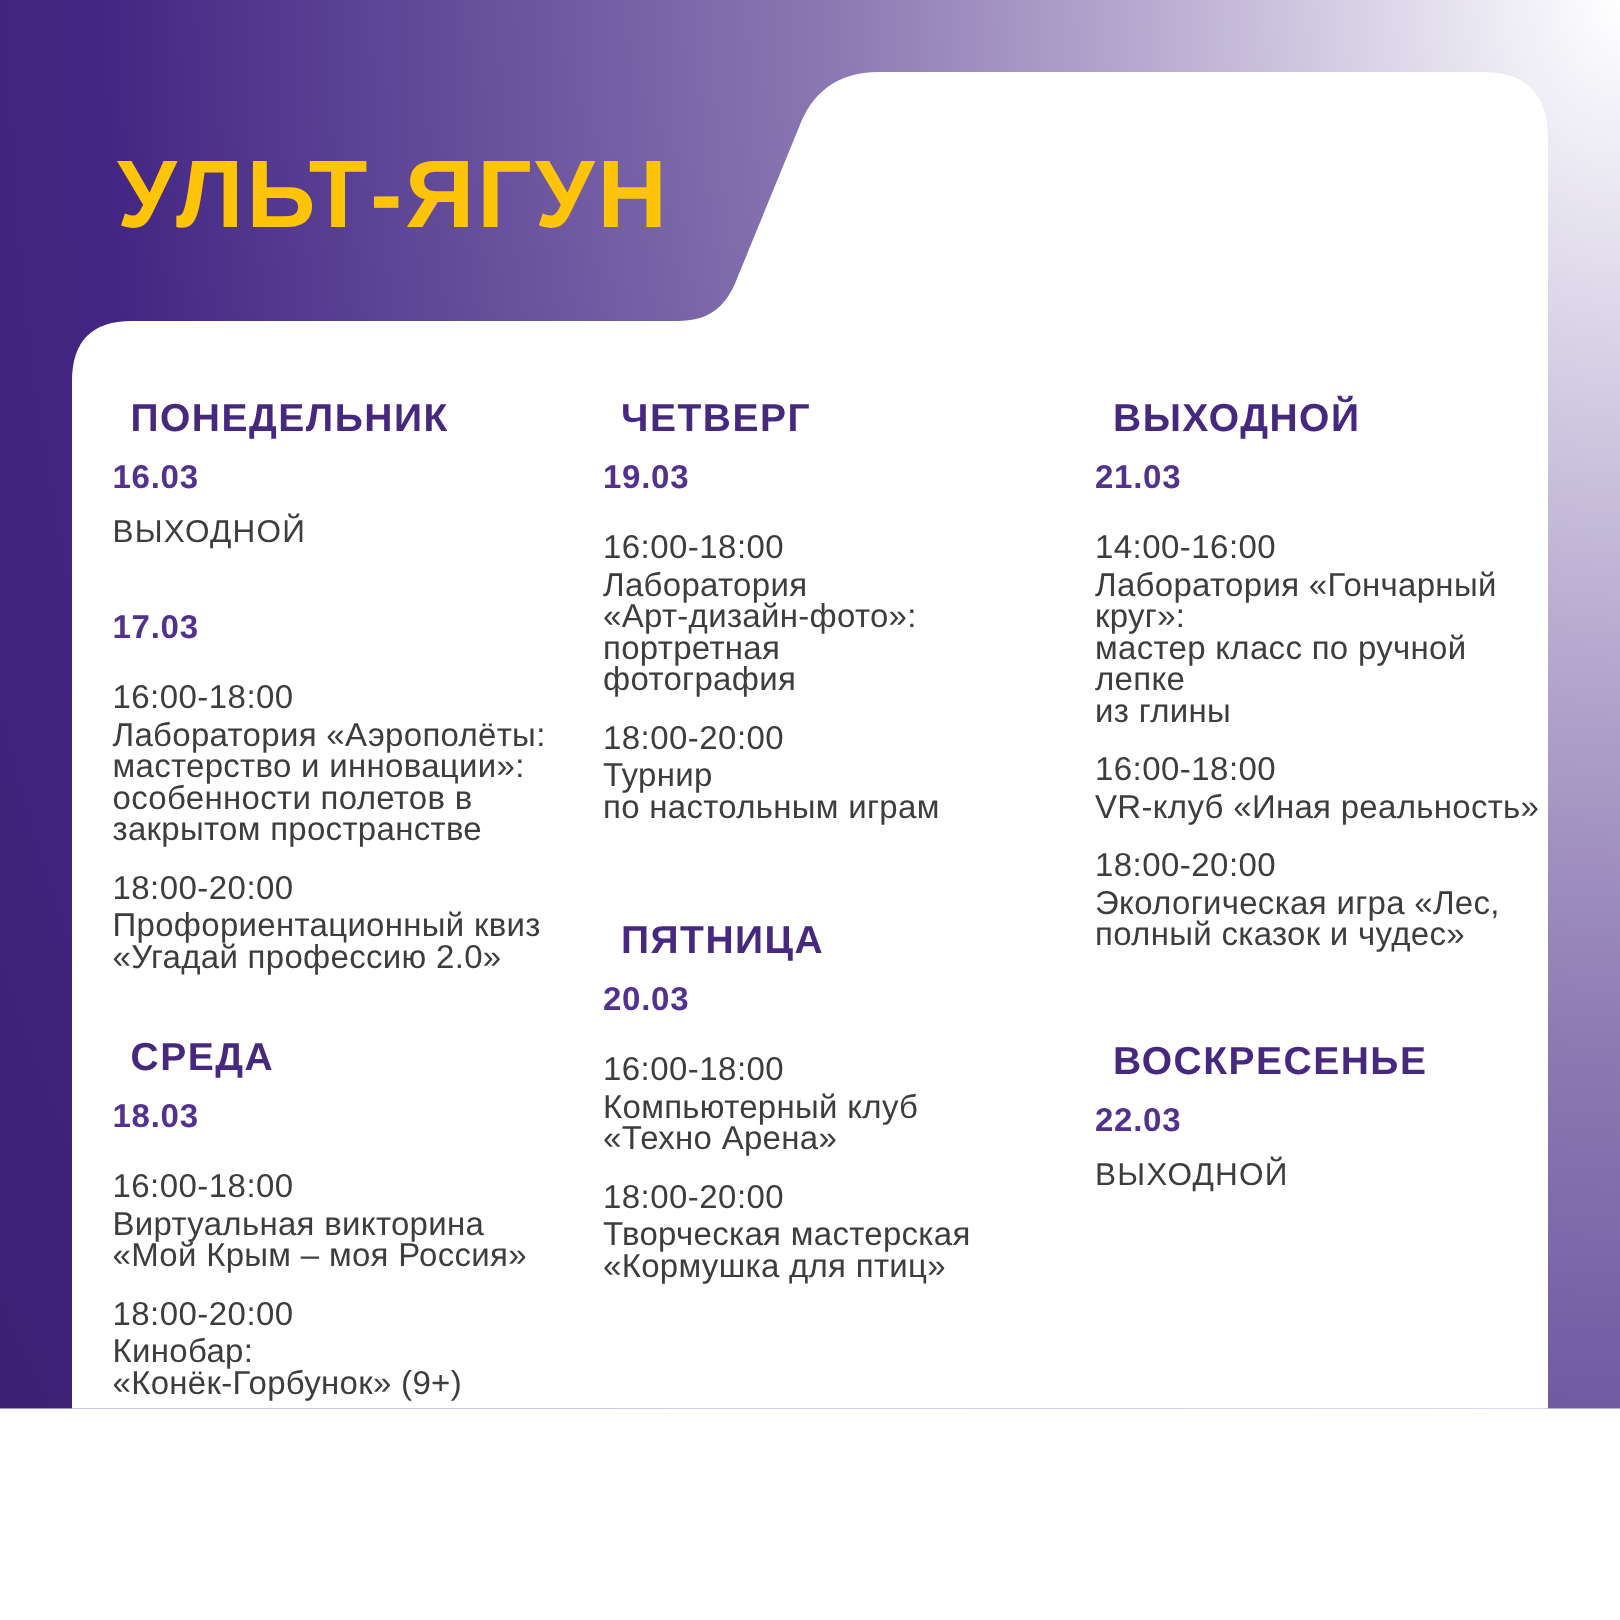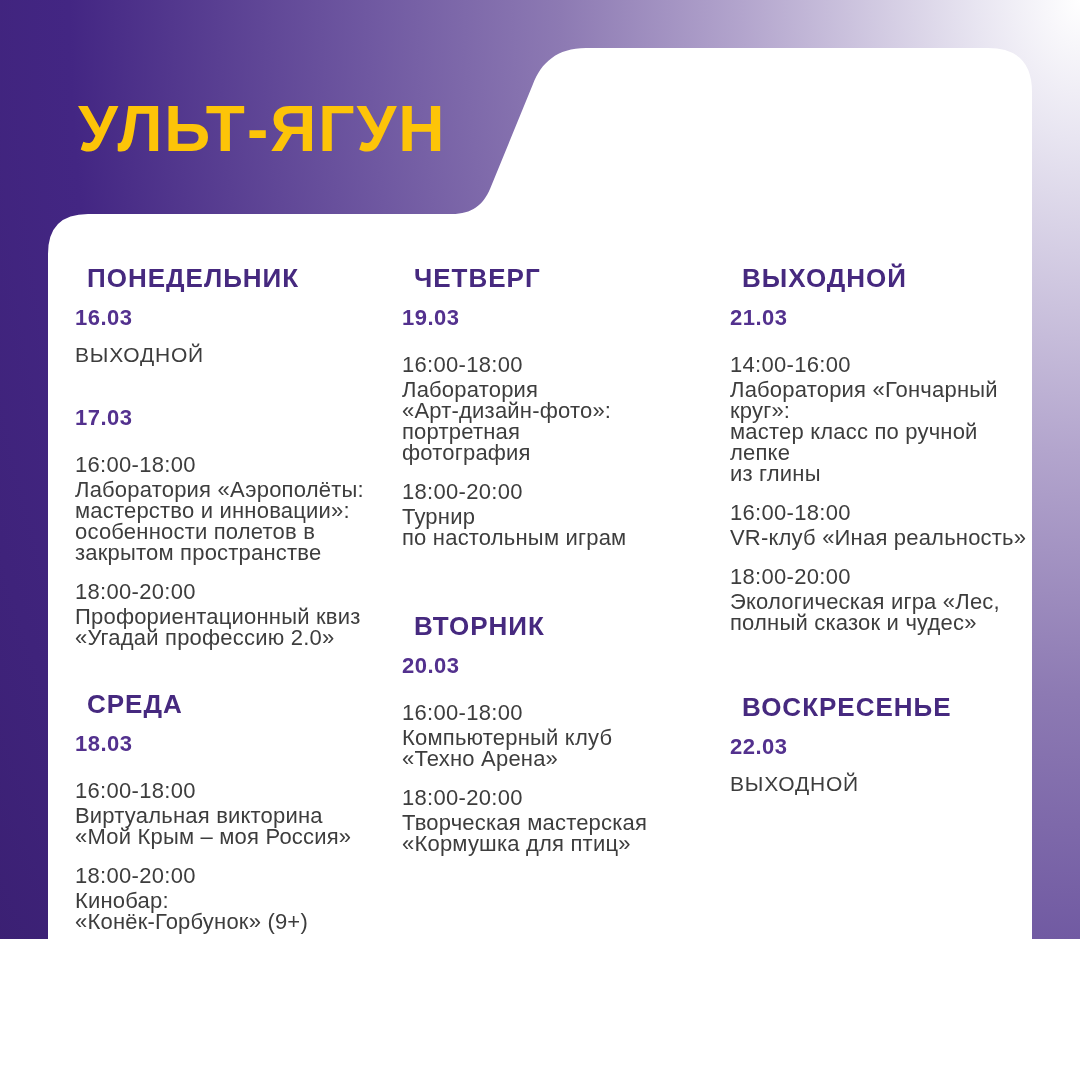--- a/index.html
+++ b/index.html
@@ -126,21 +126,21 @@
 фотография</div>
       </div>
       <div class="event">
         <div class="event-time">18:00-20:00</div>
         <div class="event-title">Турнир
 по настольным играм</div>
       </div>
     </div>
 
     <div class="day" style="margin-top:62px;">
-      <div class="day-name">ВТОРНИК</div>
+      <div class="day-name">ПЯТНИЦА</div>
       <div class="day-date">20.03</div>
       <div class="event">
         <div class="event-time">16:00-18:00</div>
         <div class="event-title">Компьютерный клуб
 «Техно Арена»</div>
       </div>
       <div class="event">
         <div class="event-time">18:00-20:00</div>
         <div class="event-title">Творческая мастерская
 «Кормушка для птиц»</div>

